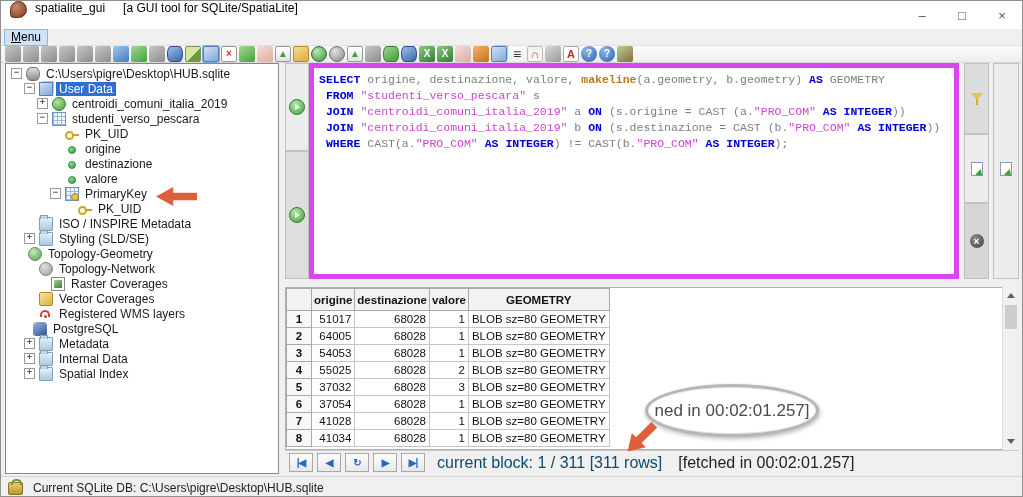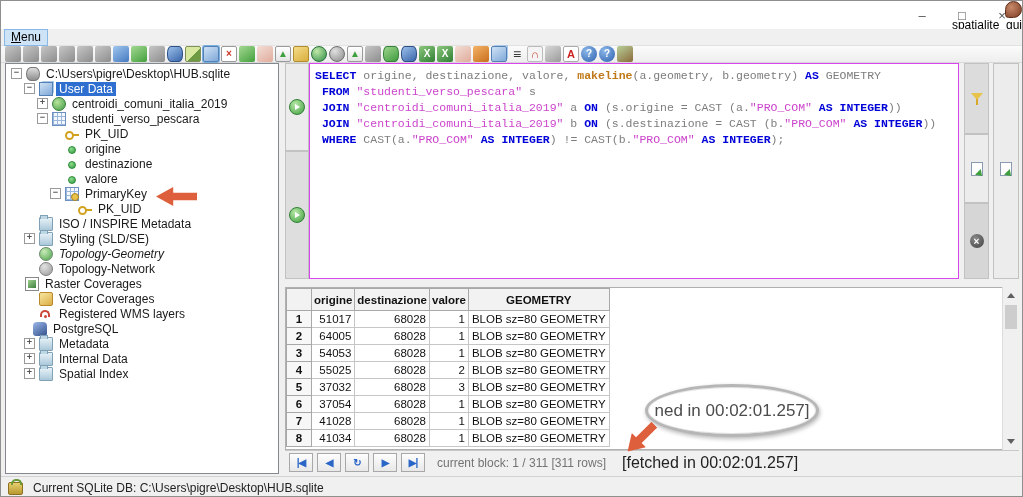--- a/index.html
+++ b/index.html
@@ -1,18 +1,18 @@
 <!DOCTYPE html>
 <html><head>
 <meta charset="utf-8">
 <style>
   html,body{margin:0;padding:0;background:#cfcfcf;font-family:"Liberation Sans",sans-serif;}
   #win{position:relative;width:1023px;height:497px;background:#f0f0f0;border:1px solid #8f8f8f;box-sizing:border-box;overflow:hidden;}
   
-  #titlebar{position:absolute;left:0;top:0;width:100%;height:44px;background:#fff;display:flex;align-items:flex-end;flex-direction:column;}
+  #titlebar{position:absolute;left:0;top:0;width:100%;height:44px;background:#fff;display:flex;align-items:flex-start;}
   #appicon{width:15px;height:15px;margin-left:9px;border-radius:50% 50% 50% 20%;background:radial-gradient(circle at 35% 35%,#c88a6a,#7c3a22);border:1px solid #5e2c18;flex:none;}
   #apptitle{margin-left:8px;font-size:12px;color:#000;}
   #titlenote{margin-left:18px;font-size:12px;color:#000;}
   .wbtns{position:absolute;right:0;top:0;height:28px;display:flex;}
   .wbtn{width:40px;height:28px;display:flex;align-items:center;justify-content:center;color:#555;font-size:13px;}
   
   #menubar{position:absolute;left:0;top:28px;width:100%;height:16px;background:#f0f0f0;border-bottom:1px solid #e2e2e2;display:flex;align-items:center;}
   #menuitem{margin-left:3px;padding:0 6px;height:15px;line-height:15px;font-size:12px;background:#cfe3f7;border:1px solid #88b8e8;color:#000;}
   #menuitem span u{text-decoration:underline;}
   
@@ -76,21 +76,21 @@
   .ti-vector{background:linear-gradient(145deg,#f7e6a0,#dcae45);border:1px solid #b8882a;border-radius:2px;}
   .ti-wms::before{content:"";position:absolute;left:1px;top:3px;width:10px;height:7px;border:2px solid #cc4838;border-bottom:0;border-radius:8px 8px 0 0;box-sizing:border-box;}
   .ti-wms::after{content:"";position:absolute;left:5px;top:8px;width:3px;height:3px;background:#cc4838;border-radius:50%;}
   .ti-postgresql{background:linear-gradient(145deg,#9ab8e8,#33508c);border-radius:4px 4px 3px 3px;}
   
   .gutter{position:absolute;width:24px;box-sizing:border-box;}
   #gutterL{left:284px;top:62px;height:216px;}
   .gseg{position:absolute;left:0;width:24px;border:1px solid #c2c2c2;box-sizing:border-box;display:flex;align-items:center;justify-content:center;}
   .greenbtn{width:14px;height:14px;border-radius:50%;background:radial-gradient(circle at 38% 32%,#b8e8a8,#3f9f3f);border:1px solid #2f7f33;position:relative;}
   .greenbtn::after{content:"";position:absolute;left:5px;top:4px;width:0;height:0;border-left:5px solid #fff;border-top:3px solid transparent;border-bottom:3px solid transparent;}
-  #editor{position:absolute;left:308px;top:62px;width:650px;height:216px;background:#fff;border:1px solid #d946ef;box-sizing:border-box;padding:4px 0 0 5px;overflow:hidden;}
+  #editor{position:absolute;left:308px;top:62px;width:650px;height:216px;background:#fff;border:5px solid #d946ef;box-sizing:border-box;padding:4px 0 0 5px;overflow:hidden;}
   .sline{font-family:"Liberation Mono","DejaVu Sans Mono",monospace;font-size:11.5px;line-height:16px;white-space:pre;}
   .c-k{color:#0000d8;font-weight:bold;}
   .c-f{color:#c07818;font-weight:bold;}
   .c-s{color:#cc44cc;}
   .c-p{color:#7d7d7d;}
   .vcol{position:absolute;top:62px;height:216px;box-sizing:border-box;}
   #vcol1{left:963px;width:25px;}
   #vcol2{left:992px;width:26px;border:1px solid #c2c2c2;background:#ececec;}
   .filtericon{position:relative;width:12px;height:12px;}
   .filtericon::before{content:"";position:absolute;left:0;top:0;border-left:6px solid transparent;border-right:6px solid transparent;border-top:7px solid #e8c34a;}
@@ -109,21 +109,21 @@
   .col-n{width:25px;} .col-o{width:35px;} .col-d{width:69px;} .col-v{width:35px;} .col-g{width:118px;}
   
   #vsb{position:absolute;left:1001px;top:286px;width:17px;height:163px;background:#f0f0f0;border-left:1px solid #dcdcdc;box-sizing:border-box;}
   .sbarrow{position:absolute;left:4px;width:0;height:0;border-left:4px solid transparent;border-right:4px solid transparent;}
   #sbup{top:6px;border-bottom:5px solid #606060;}
   #sbdn{bottom:6px;border-top:5px solid #606060;}
   #sbthumb{position:absolute;left:2px;top:18px;width:12px;height:24px;background:#cdcdcd;}
   
   #navbar{position:absolute;left:284px;top:449px;width:734px;height:24px;background:#f0f0f0;border-top:1px solid #c8c8c8;display:flex;align-items:center;box-sizing:border-box;}
   .navbtn{width:24px;height:19px;margin-left:4px;border:1px solid #a8a8a8;background:linear-gradient(#fdfdfd,#e8e8e8);color:#2a66c8;font-size:10px;font-weight:bold;font-family:"Liberation Sans",sans-serif;padding:0;letter-spacing:-1px;}
-  #blocktext{margin-left:12px;font-size:12px;color:#737373;}
+  #blocktext{margin-left:12px;font-size:16px;color:#0c4a6e;}
   #fetchedtext{margin-left:16px;font-size:16px;color:#222;}
   
   #statusbar{position:absolute;left:0;top:475px;width:100%;height:22px;background:#f0f0f0;border-top:1px solid #d2d2d2;display:flex;align-items:center;}
   #lockicon{width:13px;height:11px;margin-left:7px;background:linear-gradient(#e8d070,#b89830);border:1px solid #8f7020;border-radius:2px;position:relative;flex:none;}
   #lockicon::before{content:"";position:absolute;left:2px;top:-4px;width:7px;height:4px;border:2px solid #6a9a3a;border-bottom:0;border-radius:5px 5px 0 0;}
   #statustext{margin-left:10px;font-size:12px;color:#222;}
   
   #callout{position:absolute;left:644px;top:383px;width:174px;height:53px;background:#fff;border:3px solid #b6b6b6;border-radius:50%;box-shadow:1px 2px 4px rgba(0,0,0,.28), inset 0 0 0 1px #e4e4e4;box-sizing:border-box;display:flex;align-items:center;justify-content:center;z-index:6;}
   #callouttext{font-size:17px;color:#4c4c4c;white-space:nowrap;}
   .fatarrow{position:absolute;background:#dd5f3c;clip-path:polygon(0 50%,42% 0,42% 30%,100% 30%,100% 70%,42% 70%,42% 100%);z-index:7;}
@@ -242,31 +242,31 @@
       <div class="trow" style="padding-left: 18px;">
         <span class="exp-sp"></span>
         <span class="ti ti-folder"></span>
         <span class="tlabel">ISO / INSPIRE Metadata</span>
       </div>
       <div class="trow" style="padding-left: 18px;">
         <span class="exp">+</span>
         <span class="ti ti-folder"></span>
         <span class="tlabel">Styling (SLD/SE)</span>
       </div>
-      <div class="trow" style="padding-left: 18px; font-style: italic;">
+      <div class="trow" style="padding-left: 7px;">
         <span class="exp-sp"></span>
         <span class="ti ti-topo-green"></span>
         <span class="tlabel">Topology-Geometry</span>
       </div>
       <div class="trow" style="padding-left: 18px;">
         <span class="exp-sp"></span>
         <span class="ti ti-topo-gray"></span>
         <span class="tlabel">Topology-Network</span>
       </div>
-      <div class="trow" style="padding-left: 4px;">
+      <div class="trow" style="padding-left: 30px;">
         <span class="exp-sp"></span>
         <span class="ti ti-raster"></span>
         <span class="tlabel">Raster Coverages</span>
       </div>
       <div class="trow" style="padding-left: 18px; text-align: right;">
         <span class="exp-sp"></span>
         <span class="ti ti-vector"></span>
         <span class="tlabel">Vector Coverages</span>
       </div>
       <div class="trow" style="padding-left: 18px;">

